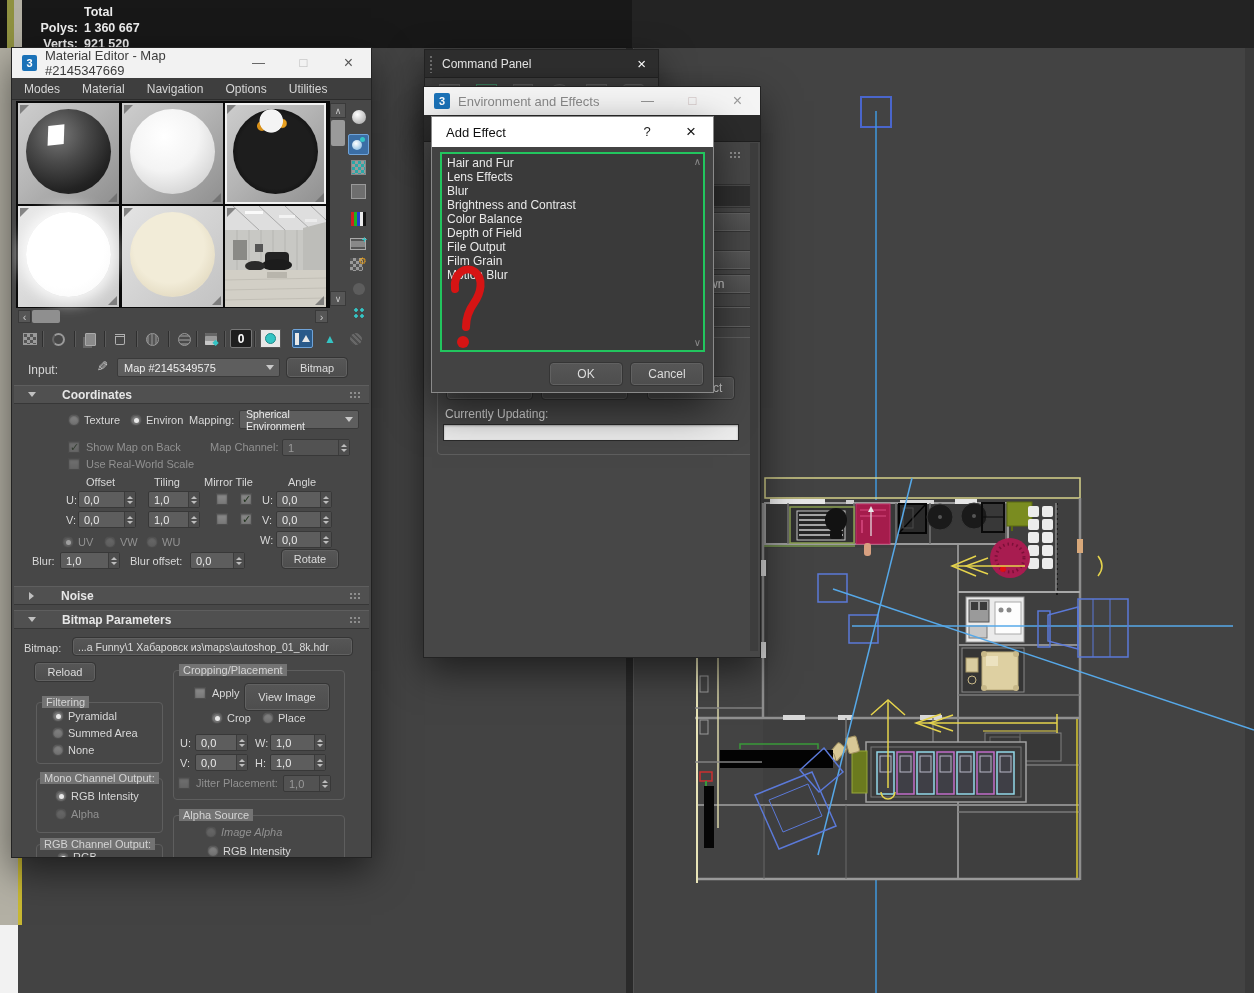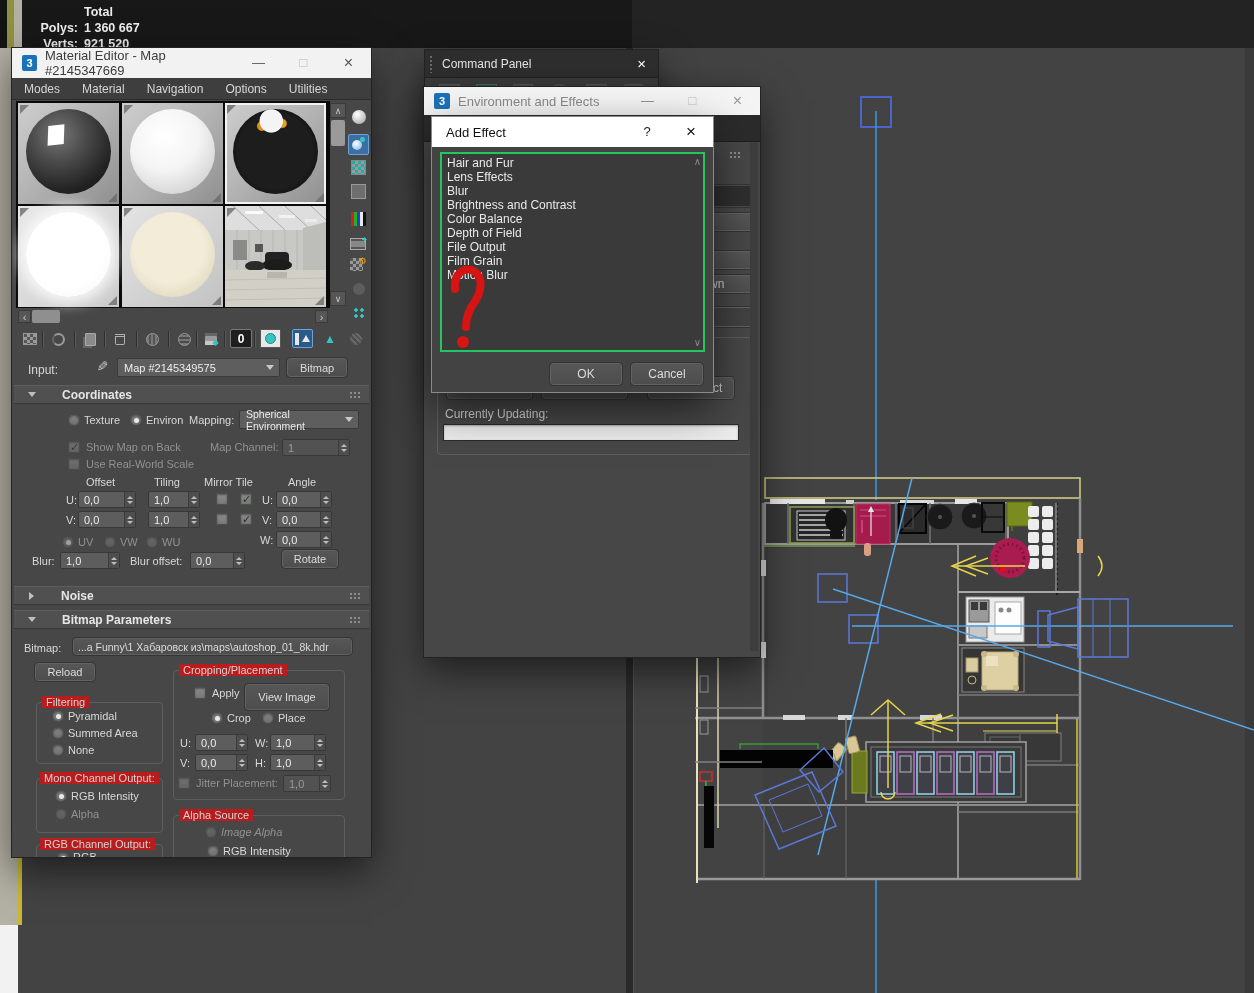--- a/index.html
+++ b/index.html
@@ -27,21 +27,21 @@
   .sp-ar .au{border-bottom:3px solid #bdbdbd;}
   .sp-ar .ad{border-top:3px solid #bdbdbd;}
   .radio{position:absolute;width:12px;height:12px;border-radius:50%;background:linear-gradient(#868686,#6f6f6f);border:1px solid #4e4e4e;box-shadow:inset 0 1px 2px rgba(0,0,0,.45);}
   .radio.sel::after{content:"";display:block;width:5px;height:5px;border-radius:50%;background:#e9e9e9;margin:2.5px;}
   .radio.dis{opacity:.55;}
   .check{position:absolute;width:12px;height:12px;background:linear-gradient(#8c8c8c,#787878);border:1px solid #4e4e4e;box-shadow:inset 0 1px 2px rgba(0,0,0,.4);}
   .check.on::after{content:"✓";display:block;color:#23351f;font-size:11px;font-weight:bold;line-height:11px;margin-left:1px;}
   .check.dis{opacity:.6;}
   .btn{position:absolute;background:linear-gradient(#565656,#4e4e4e);border:1px solid #616161;outline:1px solid #353535;border-radius:3px;color:#dcdcdc;font-size:11px;display:flex;align-items:center;justify-content:center;}
   .grp{position:absolute;border:1px solid #5e5e5e;border-radius:4px;}
-  .grp-leg{position:absolute;background:#b91c1c;padding:0 4px;color:#d4d4d4;font-size:11px;white-space:nowrap;}
+  .grp-leg{position:absolute;background:#737373;padding:0 4px;color:#d4d4d4;font-size:11px;white-space:nowrap;}
   .dd{position:absolute;height:19px;background:#5e5e5e;border:1px solid #3a3a3a;border-radius:2px;color:#ececec;font-size:11px;display:flex;align-items:center;padding-left:6px;}
   .dd .dda{margin-left:auto;margin-right:5px;width:0;height:0;border-left:4px solid transparent;border-right:4px solid transparent;border-top:5px solid #c9c9c9;}
   
   .slot{position:absolute;width:101px;height:101px;background:linear-gradient(135deg,#cecece 0%,#b5b5b5 45%,#8f8f8f 100%);}
   .slot::before{content:"";position:absolute;left:2px;top:2px;border-left:9px solid #6b6b6b;border-bottom:9px solid transparent;opacity:.8;}
   .slot::after{content:"";position:absolute;right:2px;bottom:2px;border-right:9px solid #6b6b6b;border-top:9px solid transparent;opacity:.8;}
   .sph{position:absolute;left:8px;top:6px;width:85px;height:85px;border-radius:50%;}
   .icel{position:absolute;width:21px;height:21px;display:flex;align-items:center;justify-content:center;}
   .tool{position:absolute;width:20px;height:18px;display:flex;align-items:center;justify-content:center;color:#b9b9b9;font-size:12px;}
   .tsep{position:absolute;width:1px;height:16px;background:#2f2f2f;box-shadow:1px 0 0 #5a5a5a;}

